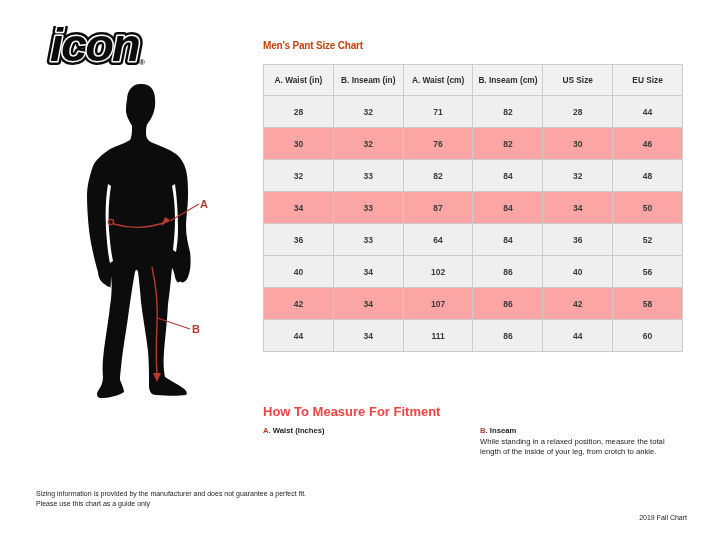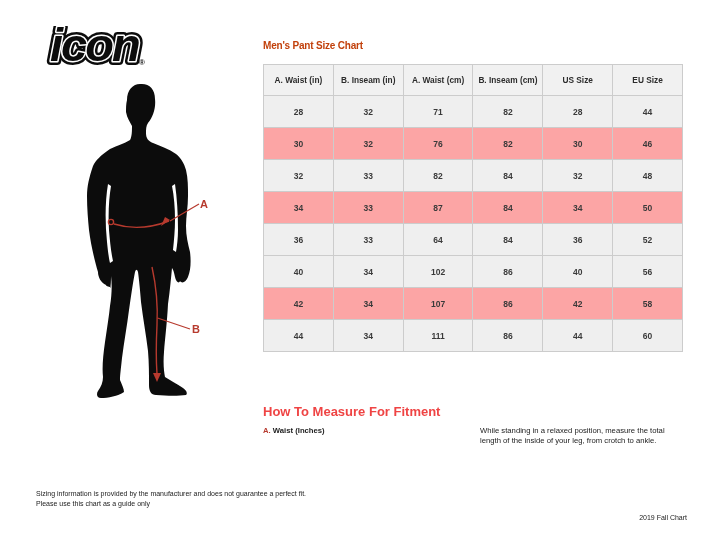--- a/index.html
+++ b/index.html
@@ -231,20 +231,24 @@
 <div class="measure">
   <h2 class="measure-title">How To Measure For Fitment</h2>
   <div class="measure-cols">
     <div class="m-col-a">
       <div class="m-head">
         <span class="prefix">A.</span>
         <span>Waist (Inches)</span>
       </div>
     </div>
     <div class="m-col-b">
+      <div class="m-head">
+        <span class="prefix">B.</span>
+        <span>Inseam</span>
+      </div>
       <div class="m-body">While standing in a relaxed position, measure the total length of the inside of your leg, from crotch to ankle.</div>
     </div>
   </div>
 </div>
 
 <div class="disclaimer">
   <div>Sizing information is provided by the manufacturer and does not guarantee a perfect fit.</div>
   <div>Please use this chart as a guide only</div>
 </div>
 <div class="chart-version">2019 Fall Chart</div>

